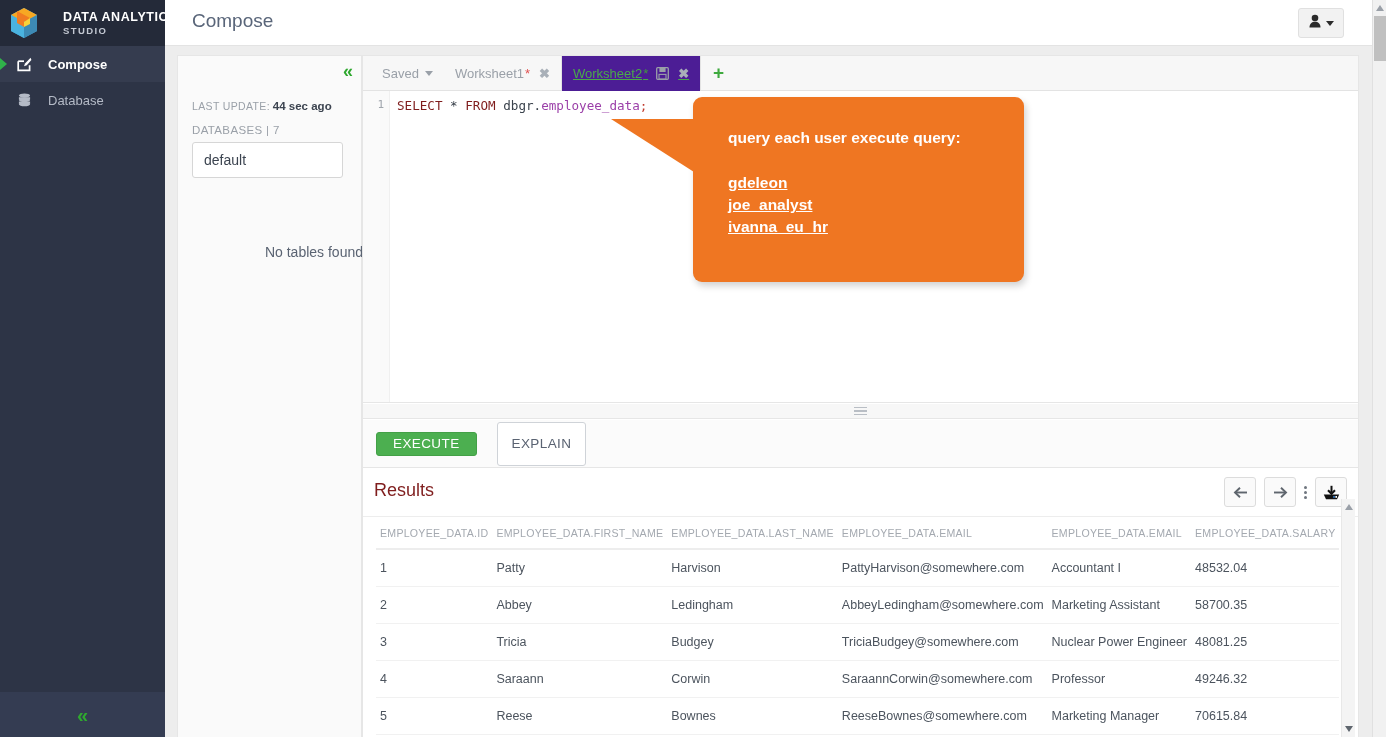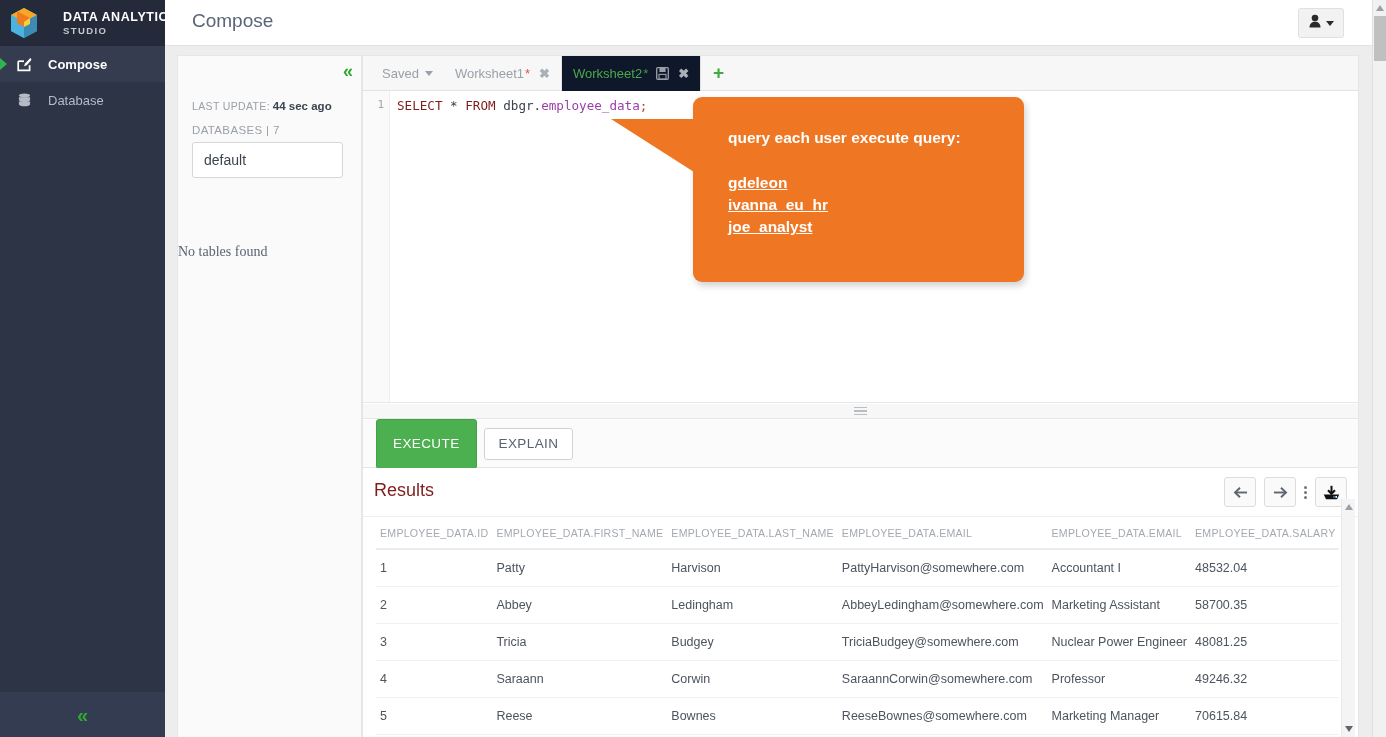--- a/index.html
+++ b/index.html
@@ -107,21 +107,21 @@
   #db-select {
     position: absolute; left: 14px; top: 86px;
     width: 151px; height: 36px;
     background: #ffffff; border: 1px solid #d6d6d6; border-radius: 3px;
     display: flex; align-items: center; padding-left: 11px;
     font-size: 14px; color: #3c4450;
     cursor: pointer;
   }
   #no-tables {
     position: absolute; left: 0; top: 188px; width: 185px;
-    text-align: left; font-size: 14px; color: #5a6372; font-family: Liberation Serif, serif;
+    text-align: right; font-size: 14px; color: #5a6372;
   }
 
   
   #editor-area {
     position: absolute; left: 197px; top: 9px;
     width: 997px; height: 682px;
     background: #ffffff;
     border: 1px solid #e6e6e6; border-bottom: none;
   }
   #tabbar {
@@ -133,23 +133,24 @@
     padding-left: 8px;
   }
   .tabitem {
     display: flex; align-items: center;
     padding: 0 11px;
     font-size: 13px; color: #9aa0a8;
     cursor: pointer;
     white-space: nowrap;
   }
   .tabitem.active {
-    background: #0f172a; color: #4aa94a;
+    background: #4c1d95; color: #4aa94a;
     border-left: 1px solid #e3e3e3; border-right: 1px solid #e3e3e3;
     margin-bottom: -1px;
+    text-decoration: underline;
   }
   .star { color: #e05050; margin-left: 1px; }
   .tabitem.active .star { color: #3f9a3f; }
   .tabclose { color: #a9b0b8; font-size: 13px; font-weight: bold; margin-left: 9px; cursor: pointer; }
   .tabsave { margin-left: 8px; cursor: pointer; display: inline-flex; }
   #tab-add { display: flex; align-items: center; padding: 0 12px; color: #3faa3f; font-size: 19px; font-weight: bold; cursor: pointer; }
   .caret-down {
     display: inline-block; margin-left: 6px;
     border-left: 4px solid transparent; border-right: 4px solid transparent;
     border-top: 5px solid #9aa0a8;
@@ -194,27 +195,27 @@
 
   #actionbar {
     position: absolute; left: 0; top: 364px;
     width: 995px; height: 48px;
     background: #fbfbfb;
     border-bottom: 1px solid #e6e6e6;
     display: flex; align-items: center;
     padding-left: 13px;
   }
   #btn-execute {
-    height: 50px; padding: 0 16px;
+    height: 24px; padding: 0 16px;
     background: #4caf50; border: 1px solid #43a047; border-radius: 3px;
     color: #ffffff; font-size: 13.5px; letter-spacing: 0.4px;
     display: flex; align-items: center; cursor: pointer;
   }
   #btn-explain {
-    height: 32px; padding: 0 14px; margin-left: 7px;
+    height: 44px; padding: 0 14px; margin-left: 20px;
     background: #ffffff; border: 1px solid #cfd3d8; border-radius: 3px;
     color: #5a6372; font-size: 13.5px; letter-spacing: 0.4px;
     display: flex; align-items: center; cursor: pointer;
   }
 
   
   #results-panel {
     position: absolute; left: 0; top: 412px;
     width: 995px; height: 270px;
     background: #ffffff;
@@ -574,17 +575,17 @@
   <div id="page-sb-up"></div>
   <div id="page-sb-thumb"></div>
 </div>
 
 <div id="callout">
   <div id="callout-tail"></div>
   <div id="callout-body">
     <div id="callout-head">query each user execute query:</div>
     <div id="user-list">
       <div class="user-line">gdeleon</div>
+      <div class="user-line">joe_analyst</div>
       <div class="user-line">ivanna_eu_hr</div>
-      <div class="user-line">joe_analyst</div>
     </div>
   </div>
 </div>
 
 </body></html>

